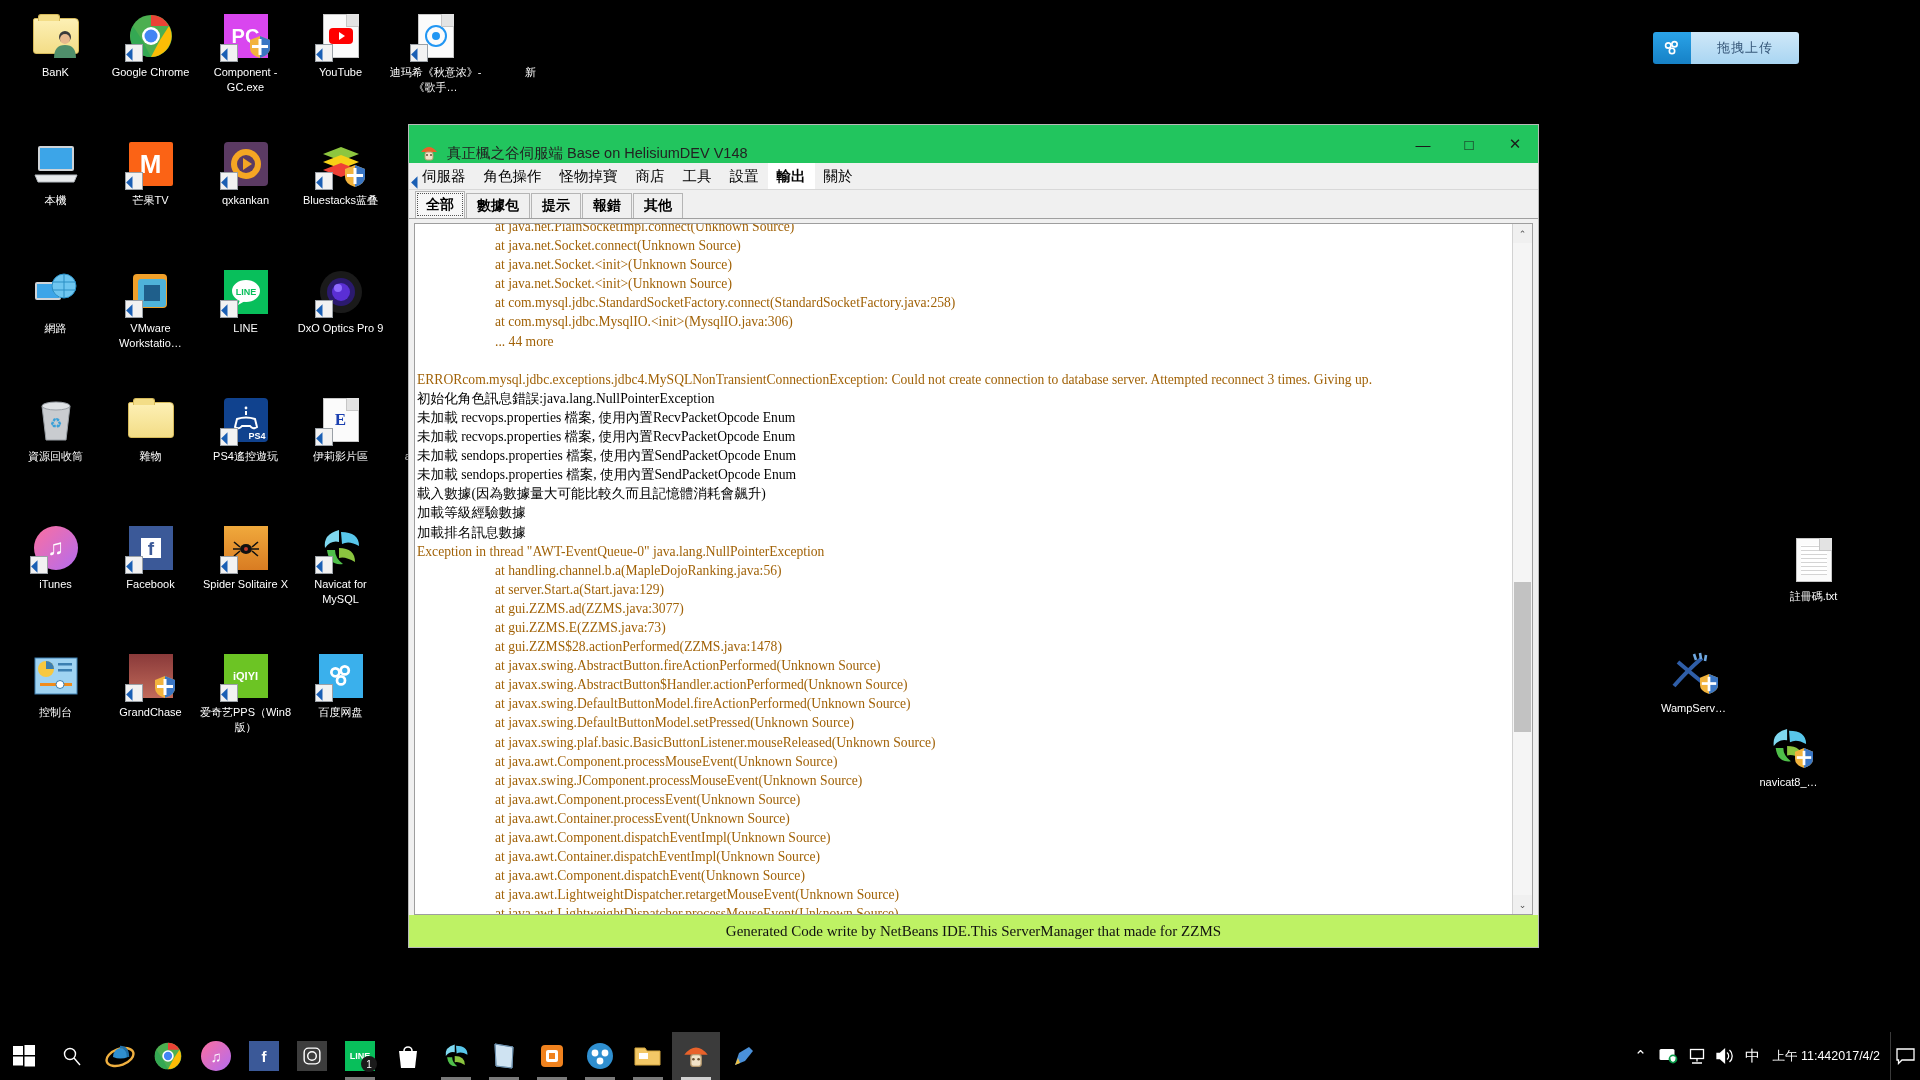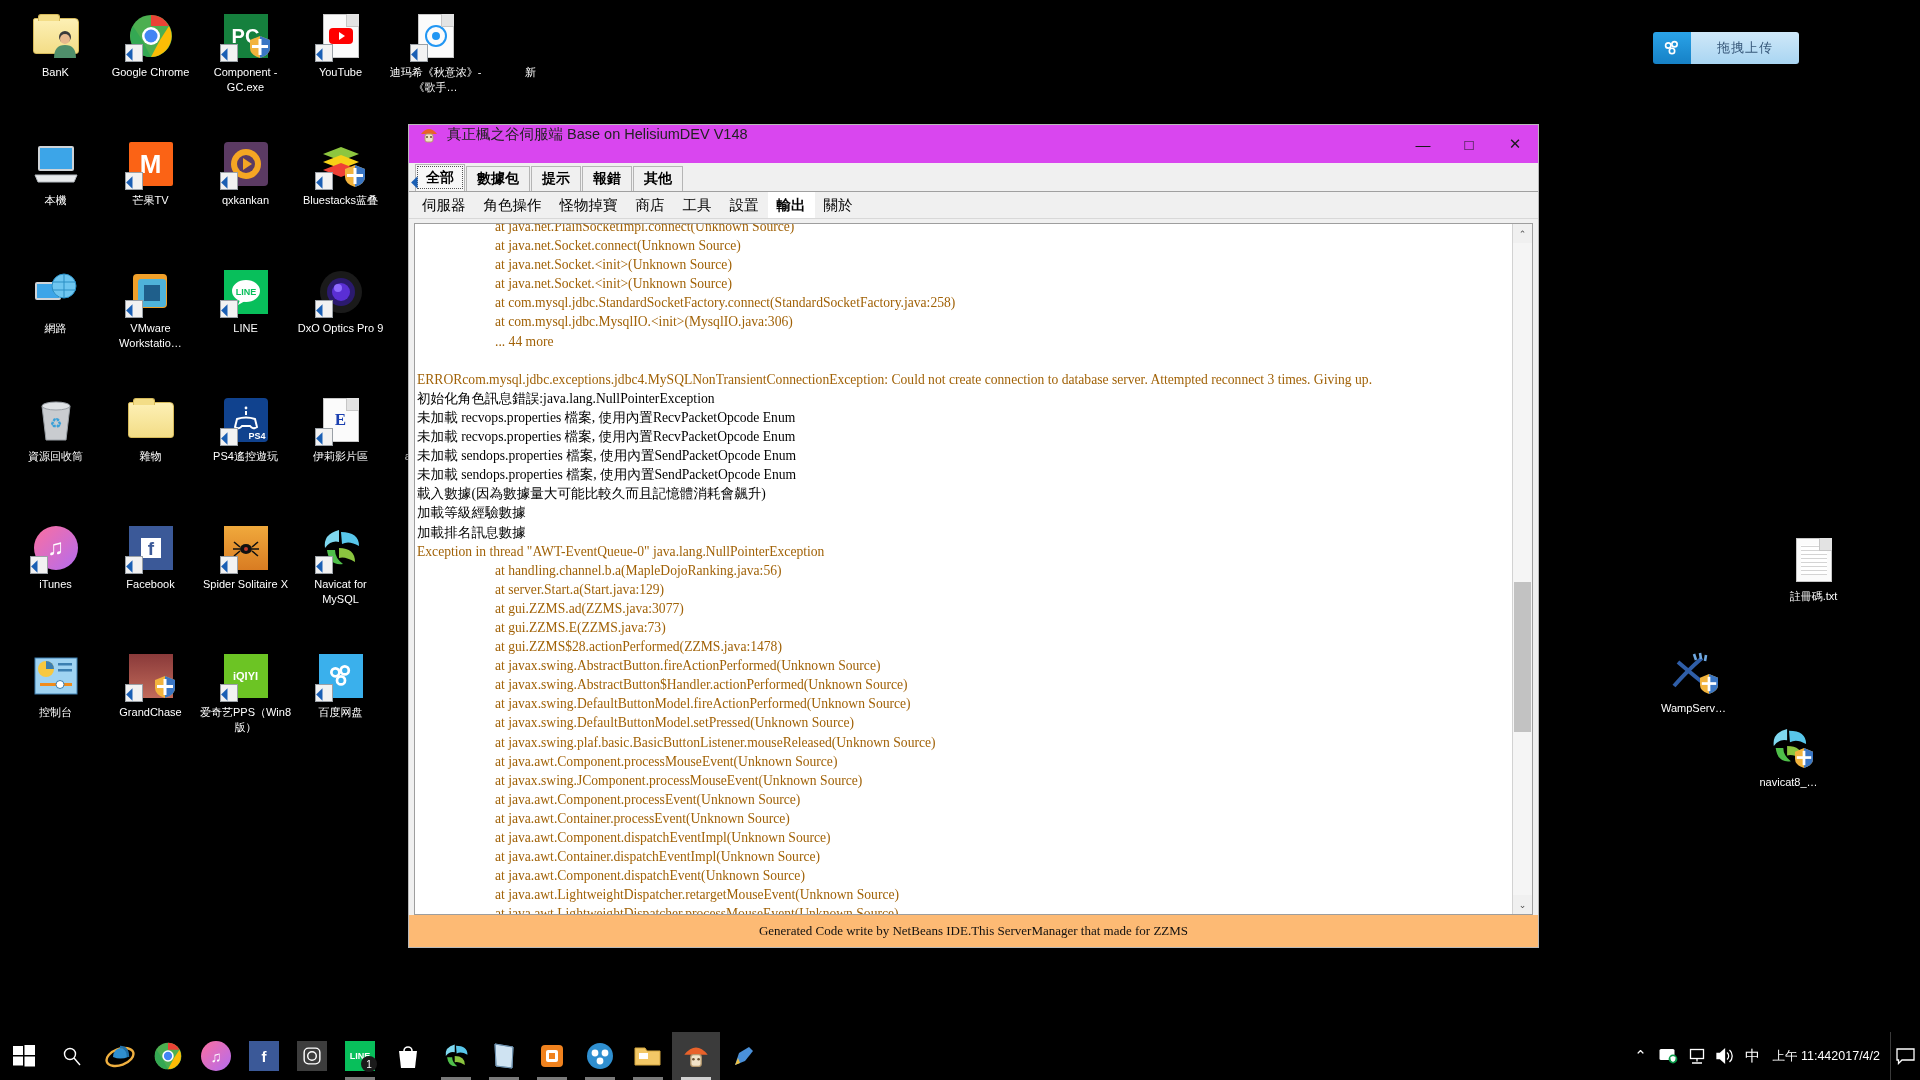--- a/index.html
+++ b/index.html
@@ -140,22 +140,22 @@
     position: absolute;
     left: 408px; top: 124px;
     width: 1131px; height: 824px;
     background: #f0f0f0;
     border: 1px solid #b9b9b9;
     box-shadow: 0 0 14px rgba(0,0,0,.7);
     display: flex; flex-direction: column;
   }
   #titlebar {
     height: 38px;
-    background: #d946ef;
-    display: flex; align-items: flex-start;
+    background: #22c55e;
+    display: flex; align-items: flex-end;
     flex: 0 0 38px;
   }
   #titlebar .app-glyph {
     width: 20px; height: 20px;
     margin: 0 8px 0 10px;
     position: relative;
   }
   #titlebar .title-text {
     font-size: 14.5px;
     color: #222;
@@ -258,24 +258,24 @@
   #vscroll .sb-thumb {
     position: absolute;
     left: 1px; right: 1px;
     top: 52%; height: 23%;
     background: #c2c2c2;
   }
 
   #statusbar {
     flex: 0 0 32px;
     height: 32px;
-    background: #fdba74;
+    background: #bef264;
     display: flex; align-items: center; justify-content: center;
     font-family: "Liberation Serif", serif;
-    font-size: 13px;
+    font-size: 15px;
     color: #111;
   }
 
   
   #taskbar {
     position: absolute; left: 0; bottom: 0;
     width: 1920px; height: 48px;
     background: #000;
     display: flex; align-items: center;
   }
@@ -473,21 +473,21 @@
           <path d="M10 0 L20 4 V12 Q20 19 10 22 Z" fill="#3a76c4"></path>
           <rect x="8.5" y="3" width="3" height="16" fill="#fff"></rect>
             <rect x="2" y="9" width="16" height="3" fill="#fff"></rect>
         </svg>
       </div>
       <div class="label">GrandChase</div>
     </div>
 
     <div class="desk-icon">
       <div class="glyph shortcut">
-        <div class="sq" style="background:#15803d;border-radius:0;font-size:20px;">PC</div>
+        <div class="sq" style="background:#d946ef;border-radius:0;font-size:20px;">PC</div>
         <svg style="position:absolute;right:0;bottom:2px" width="20" height="22" viewBox="0 0 20 22">
           <path d="M10 0 L20 4 V12 Q20 19 10 22 Q0 19 0 12 V4 Z" fill="#f2b33d"></path>
           <path d="M10 0 L20 4 V12 Q20 19 10 22 Z" fill="#3a76c4"></path>
           <rect x="8.5" y="3" width="3" height="16" fill="#fff"></rect>
             <rect x="2" y="9" width="16" height="3" fill="#fff"></rect>
         </svg>
       </div>
       <div class="label">Component - GC.exe</div>
     </div>
 
@@ -744,41 +744,41 @@
           <path d="M2 9 Q10 -1 18 9 Z" fill="#e8622a"></path>
           <rect x="6" y="9" width="8" height="8" rx="2" fill="#f2e3c8" stroke="#b79a6e"></rect>
           <circle cx="8" cy="12" r="1" fill="#6b5233"></circle>
             <circle cx="12" cy="12" r="1" fill="#6b5233"></circle>
         </svg>
       </div>
       <div class="title-text">真正楓之谷伺服端 Base on HelisiumDEV V148</div>
       <div class="win-btn">—</div>
       <div class="win-btn">□</div>
       <div class="win-btn close">✕</div>
-    </div>
-
-    <div id="tabbar">
-      <div class="tab selected">全部</div>
-      <div class="tab">數據包</div>
-      <div class="tab">提示</div>
-      <div class="tab">報錯</div>
-      <div class="tab">其他</div>
     </div>
 
     <div id="menubar">
       <div class="menu-item">伺服器</div>
       <div class="menu-item">角色操作</div>
       <div class="menu-item">怪物掉寶</div>
       <div class="menu-item">商店</div>
       <div class="menu-item">工具</div>
       <div class="menu-item">設置</div>
       <div class="menu-item active">輸出</div>
       <div class="menu-item">關於</div>
     </div>
 
+    <div id="tabbar">
+      <div class="tab selected">全部</div>
+      <div class="tab">數據包</div>
+      <div class="tab">提示</div>
+      <div class="tab">報錯</div>
+      <div class="tab">其他</div>
+    </div>
+
     <div id="log-area">
       <div id="log-text"><span class="ln c-red ind1" style="margin-top: -9px; overflow: hidden;">at java.net.PlainSocketImpl.connect(Unknown Source)</span><span class="ln c-red ind1">at java.net.Socket.connect(Unknown Source)</span><span class="ln c-red ind1">at java.net.Socket.&lt;init&gt;(Unknown Source)</span><span class="ln c-red ind1">at java.net.Socket.&lt;init&gt;(Unknown Source)</span><span class="ln c-red ind1">at com.mysql.jdbc.StandardSocketFactory.connect(StandardSocketFactory.java:258)</span><span class="ln c-red ind1">at com.mysql.jdbc.MysqlIO.&lt;init&gt;(MysqlIO.java:306)</span><span class="ln c-red ind1">... 44 more</span><span class="ln c-red"></span><span class="ln c-red">ERRORcom.mysql.jdbc.exceptions.jdbc4.MySQLNonTransientConnectionException: Could not create connection to database server. Attempted reconnect 3 times. Giving up.</span><span class="ln c-black">初始化角色訊息錯誤:java.lang.NullPointerException</span><span class="ln c-black">未加載 recvops.properties 檔案, 使用內置RecvPacketOpcode Enum</span><span class="ln c-black">未加載 recvops.properties 檔案, 使用內置RecvPacketOpcode Enum</span><span class="ln c-black">未加載 sendops.properties 檔案, 使用內置SendPacketOpcode Enum</span><span class="ln c-black">未加載 sendops.properties 檔案, 使用內置SendPacketOpcode Enum</span><span class="ln c-black">載入數據(因為數據量大可能比較久而且記憶體消耗會飆升)</span><span class="ln c-black">加載等級經驗數據</span><span class="ln c-black">加載排名訊息數據</span><span class="ln c-red">Exception in thread "AWT-EventQueue-0" java.lang.NullPointerException</span><span class="ln c-red ind1">at handling.channel.b.a(MapleDojoRanking.java:56)</span><span class="ln c-red ind1">at server.Start.a(Start.java:129)</span><span class="ln c-red ind1">at gui.ZZMS.ad(ZZMS.java:3077)</span><span class="ln c-red ind1">at gui.ZZMS.E(ZZMS.java:73)</span><span class="ln c-red ind1">at gui.ZZMS$28.actionPerformed(ZZMS.java:1478)</span><span class="ln c-red ind1">at javax.swing.AbstractButton.fireActionPerformed(Unknown Source)</span><span class="ln c-red ind1">at javax.swing.AbstractButton$Handler.actionPerformed(Unknown Source)</span><span class="ln c-red ind1">at javax.swing.DefaultButtonModel.fireActionPerformed(Unknown Source)</span><span class="ln c-red ind1">at javax.swing.DefaultButtonModel.setPressed(Unknown Source)</span><span class="ln c-red ind1">at javax.swing.plaf.basic.BasicButtonListener.mouseReleased(Unknown Source)</span><span class="ln c-red ind1">at java.awt.Component.processMouseEvent(Unknown Source)</span><span class="ln c-red ind1">at javax.swing.JComponent.processMouseEvent(Unknown Source)</span><span class="ln c-red ind1">at java.awt.Component.processEvent(Unknown Source)</span><span class="ln c-red ind1">at java.awt.Container.processEvent(Unknown Source)</span><span class="ln c-red ind1">at java.awt.Component.dispatchEventImpl(Unknown Source)</span><span class="ln c-red ind1">at java.awt.Container.dispatchEventImpl(Unknown Source)</span><span class="ln c-red ind1">at java.awt.Component.dispatchEvent(Unknown Source)</span><span class="ln c-red ind1">at java.awt.LightweightDispatcher.retargetMouseEvent(Unknown Source)</span><span class="ln c-red ind1">at java.awt.LightweightDispatcher.processMouseEvent(Unknown Source)</span></div>
       <div id="vscroll">
         <div class="sb-arrow">⌃</div>
         <div class="sb-track">
           <div class="sb-thumb"></div>
         </div>
         <div class="sb-arrow">⌄</div>
       </div>
     </div>

